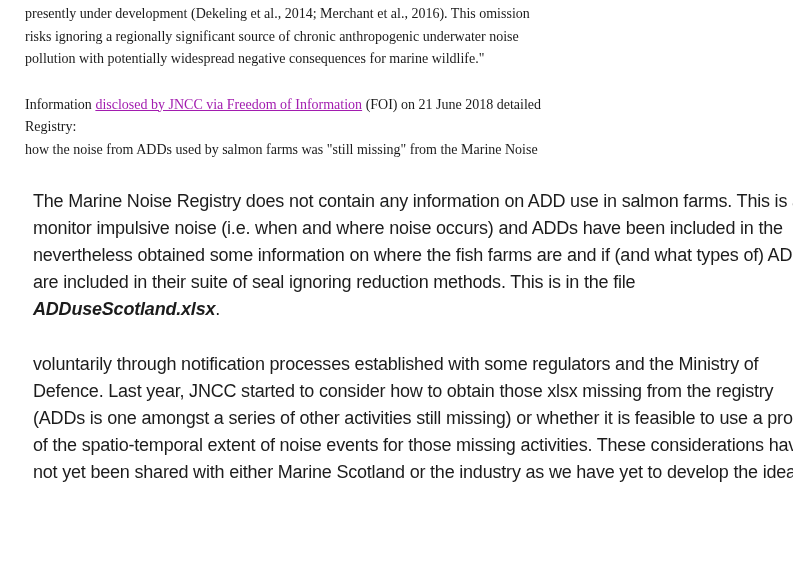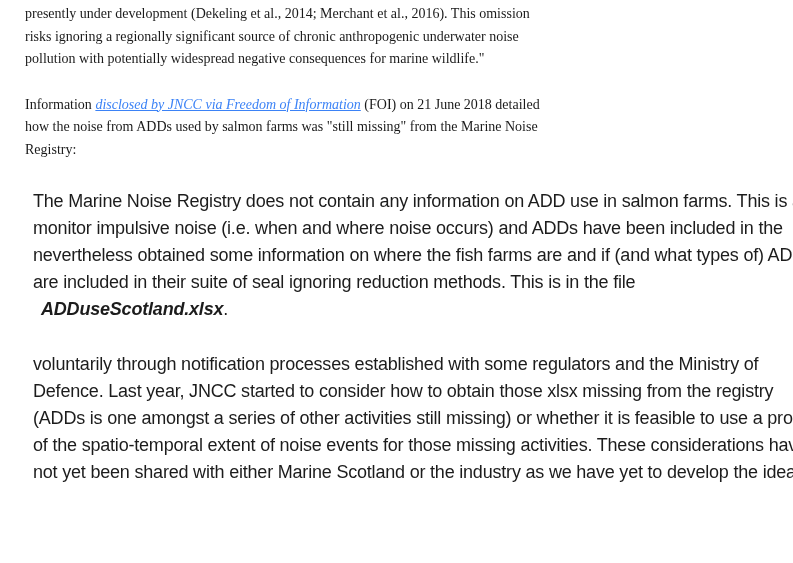--- a/index.html
+++ b/index.html
@@ -35,48 +35,46 @@
     margin-top: 27px;
   }
   .line {
     display: block;
     white-space: nowrap;
   }
   .inline {
     display: inline;
   }
   a.doc-link {
-    color: #3b82f6;
+    color: #a21caf;
     text-decoration: underline;
     cursor: pointer;
-    font-style: italic;
   }
   .filename {
     font-weight: bold;
     font-style: italic;
-    margin-left: 8px;
   }
 </style>
 </head>
 <body>
 
 <div class="page">
 
   <p class="serif-para">
     <span class="line">presently under development (Dekeling et al., 2014; Merchant et al., 2016). This omission</span>
     <span class="line">risks ignoring a regionally significant source of chronic anthropogenic underwater noise</span>
     <span class="line">pollution with potentially widespread negative consequences for marine wildlife."</span>
   </p>
 
   <p class="serif-para">
     <span class="line">
       <span class="inline">Information </span><a class="doc-link">disclosed by JNCC via Freedom of Information</a><span class="inline"> (FOI) on 21 June 2018 detailed</span>
     </span>
+    <span class="line">Registry:</span>
     <span class="line">how the noise from ADDs used by salmon farms was "still missing" from the Marine Noise</span>
-    <span class="line">Registry:</span>
   </p>
 
   <div class="quote-block">
     <p class="quote-para">
       <span class="line">The Marine Noise Registry does not contain any information on ADD use in salmon farms. This is a</span>
       <span class="line">monitor impulsive noise (i.e. when and where noise occurs) and ADDs have been included in the</span>
       <span class="line">nevertheless obtained some information on where the fish farms are and if (and what types of) ADDs</span>
       <span class="line">are included in their suite of seal ignoring reduction methods. This is in the file</span>
       <span class="line">
         <span class="inline filename">ADDuseScotland.xlsx</span><span class="inline">.</span>

